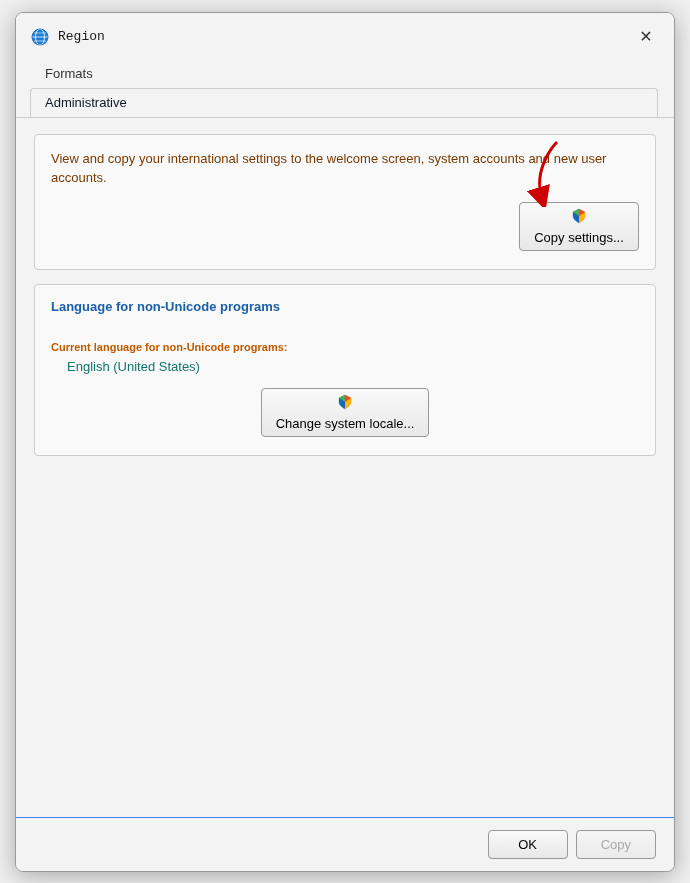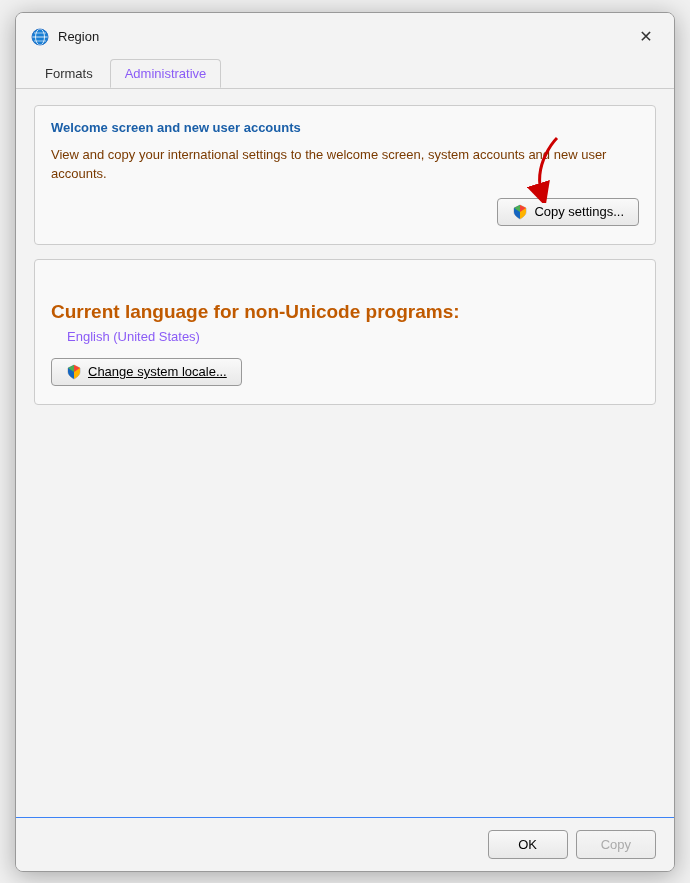--- a/index.html
+++ b/index.html
@@ -38,56 +38,58 @@
       gap: 8px;
     }
     .title-icon {
       width: 20px;
       height: 20px;
     }
     .title-text {
       font-size: 13px;
       font-weight: 400;
       color: #1a1a1a;
+      font-family: Liberation Mono, monospace;
     }
     .close-btn {
       width: 28px;
       height: 28px;
       border: none;
       background: transparent;
       cursor: pointer;
       border-radius: 4px;
       display: flex;
       align-items: center;
       justify-content: center;
       font-size: 16px;
       color: #333;
     }
     .tabs {
       display: flex;
       padding: 8px 14px 0 14px;
       border-bottom: 1px solid #ccc;
       flex-shrink: 0;
       background: #f3f3f3;
+      flex-direction: column;
     }
     .tab {
       padding: 6px 14px;
       cursor: pointer;
       font-size: 13px;
       color: #333;
       border: 1px solid transparent;
       border-radius: 4px 4px 0 0;
       margin-right: 2px;
       background: transparent;
     }
     .tab.active {
       background: #f3f3f3;
       border: 1px solid #ccc;
       border-bottom: 1px solid #f3f3f3;
-      color: #8b5cf6;
+      color: #0f172a;
       font-weight: 400;
     }
     .content {
       flex: 1;
       padding: 16px 18px;
       display: flex;
       flex-direction: column;
       gap: 14px;
       overflow-y: auto;
     }
@@ -104,55 +106,55 @@
       margin-bottom: 10px;
     }
     .section-desc {
       color: #7a3a00;
       font-size: 13px;
       line-height: 1.5;
       margin-bottom: 14px;
     }
     .btn-row {
       display: flex;
-      justify-content: flex-start;
-      text-decoration: underline;
+      justify-content: center;
     }
     .win-button {
       display: flex;
       align-items: center;
       gap: 6px;
       padding: 5px 14px;
       border: 1px solid #999;
       border-radius: 4px;
       background: linear-gradient(to bottom, #f9f9f9, #e8e8e8);
       cursor: pointer;
       font-size: 13px;
       color: #000;
       min-width: 120px;
       justify-content: center;
+      flex-direction: column;
     }
     .shield-icon {
       width: 16px;
       height: 16px;
       flex-shrink: 0;
     }
     .current-lang-label {
-      font-size: 19px;
+      font-size: 11px;
       color: #7a3a00;
       margin-bottom: 6px;
       margin-top: 27px;
     }
     .current-lang-label span {
       color: #c05a00;
       font-weight: 600;
     }
     .current-lang-value {
       font-size: 13px;
-      color: #8b5cf6;
+      color: #0f766e;
       margin-left: 16px;
       margin-bottom: 14px;
     }
     .bottom-bar {
       background: #f3f3f3;
       border-top: 1px solid #3b82f6;
       padding: 12px 18px;
       display: flex;
       justify-content: flex-end;
       gap: 8px;
@@ -197,21 +199,20 @@
   </div>
 
   <div class="tabs">
     <div class="tab">Formats</div>
     <div class="tab active">Administrative</div>
   </div>
 
   <div class="content">
 
     <div class="section-box">
-      <div class="section-title">Welcome screen and new user accounts</div>
       <div class="section-desc">View and copy your international settings to the welcome screen, system accounts and new user accounts.</div>
 
       <div style="position:relative; display:flex; justify-content:flex-end;">
         <button class="win-button">
 
           <svg class="shield-icon" viewBox="0 0 16 16" xmlns="http://www.w3.org/2000/svg">
             <path d="M8 1 L14 4 L14 8 C14 12 8 15 8 15 C8 15 2 12 2 8 L2 4 Z" fill="none" stroke="#888" stroke-width="0.5"></path>
             <path d="M8 1 L8 15 C8 15 2 12 2 8 L2 4 Z" fill="#1565c0"></path>
             <path d="M8 1 L8 15 C8 15 14 12 14 8 L14 4 Z" fill="#ffb300"></path>
             <path d="M8 1 L14 4 L8 8 Z" fill="#f44336"></path>
@@ -225,20 +226,21 @@
             <marker id="arrowhead" markerWidth="8" markerHeight="8" refX="4" refY="4" orient="auto">
               <polygon points="0 0, 8 4, 0 8" fill="#cc0000"></polygon>
             </marker>
           </defs>
           <path d="M 30 5 C 30 5, 5 30, 15 62" stroke="#cc0000" stroke-width="3" fill="none" marker-end="url(#arrowhead)"></path>
         </svg>
       </div>
     </div>
 
     <div class="section-box">
+      <div class="section-title">Language for non-Unicode programs</div>
 
       <div class="current-lang-label">
         <span>Current language for </span><span class="highlight">non-Unicode programs</span><span>:</span>
       </div>
       <div class="current-lang-value">English (United States)</div>
 
       <div class="btn-row">
         <button class="win-button">
           <svg class="shield-icon" viewBox="0 0 16 16" xmlns="http://www.w3.org/2000/svg">
             <path d="M8 1 L14 4 L14 8 C14 12 8 15 8 15 C8 15 2 12 2 8 L2 4 Z" fill="none" stroke="#888" stroke-width="0.5"></path>

